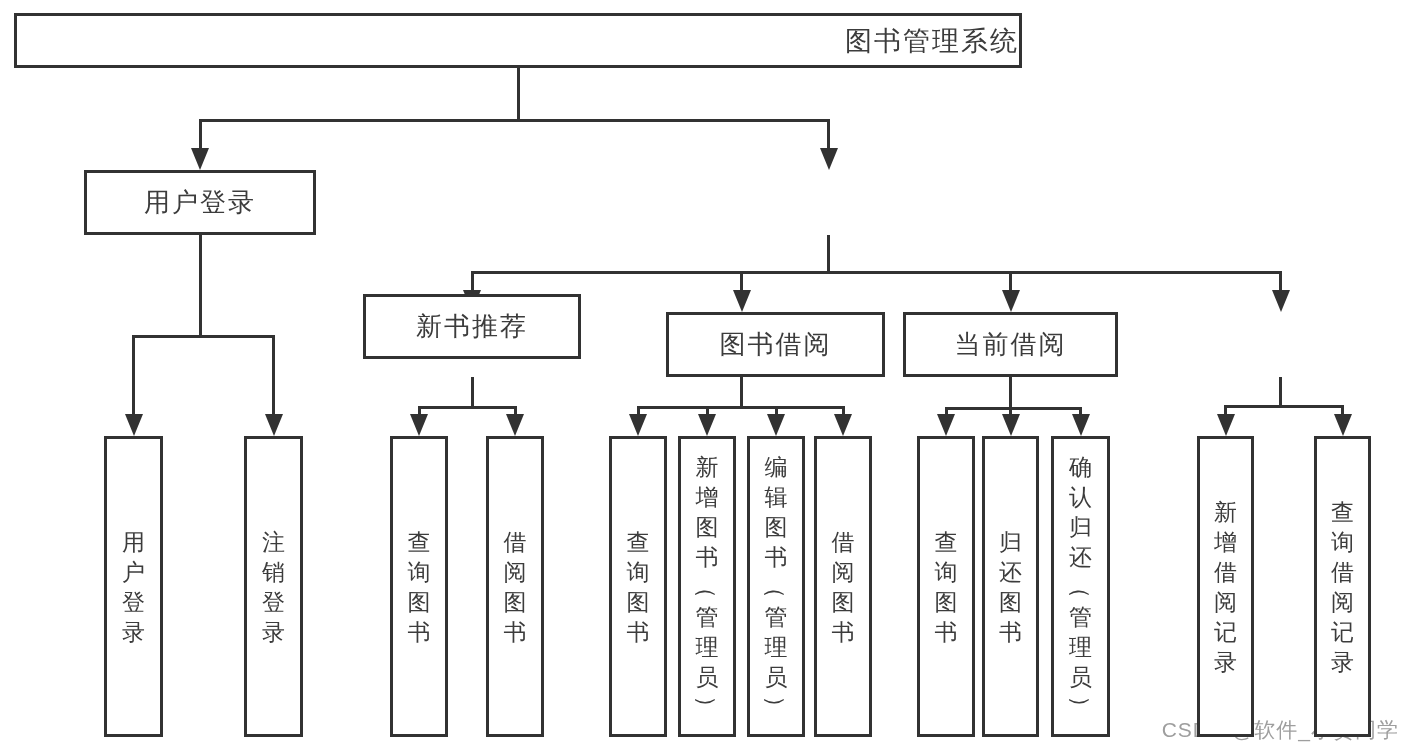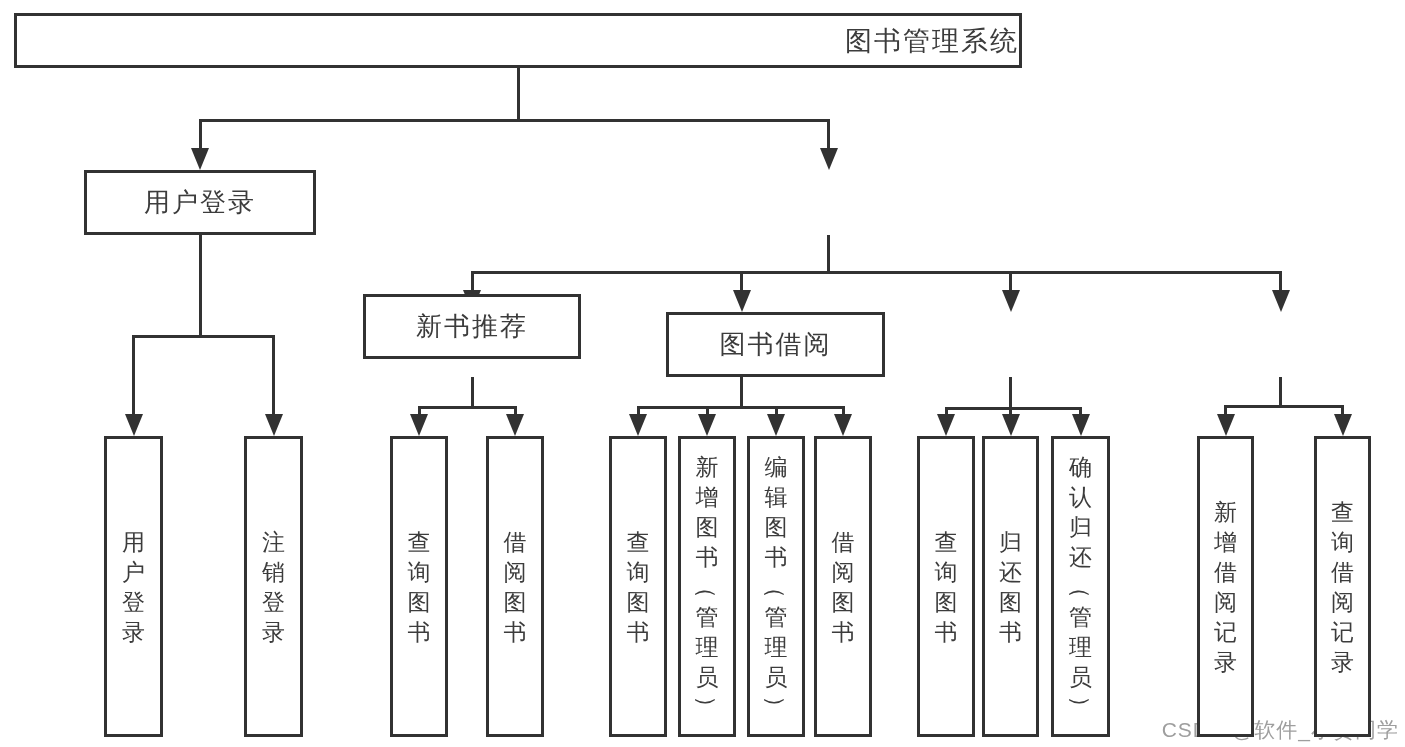--- a/index.html
+++ b/index.html
@@ -131,20 +131,23 @@
     </div>
     <div class="node node-h" style="left: 84px; top: 170px; width: 232px; height: 65px;">
       <span>用户登录</span>
     </div>
     <div class="node node-h" style="left: 363px; top: 294px; width: 218px; height: 65px;">
       <span>新书推荐</span>
     </div>
     <div class="node node-h" style="left: 666px; top: 312px; width: 219px; height: 65px;">
       <span>图书借阅</span>
     </div>
+    <div class="node node-h" style="left: 903px; top: 312px; width: 215px; height: 65px;">
+      <span>当前借阅</span>
+    </div>
     <div class="node node-v" style="left: 104px; top: 436px; width: 59px; height: 301px;">
       <div class="vchar">用</div>
       <div class="vchar">户</div>
       <div class="vchar">登</div>
       <div class="vchar">录</div>
     </div>
     <div class="node node-v" style="left: 244px; top: 436px; width: 59px; height: 301px;">
       <div class="vchar">注</div>
       <div class="vchar">销</div>
       <div class="vchar">登</div>

